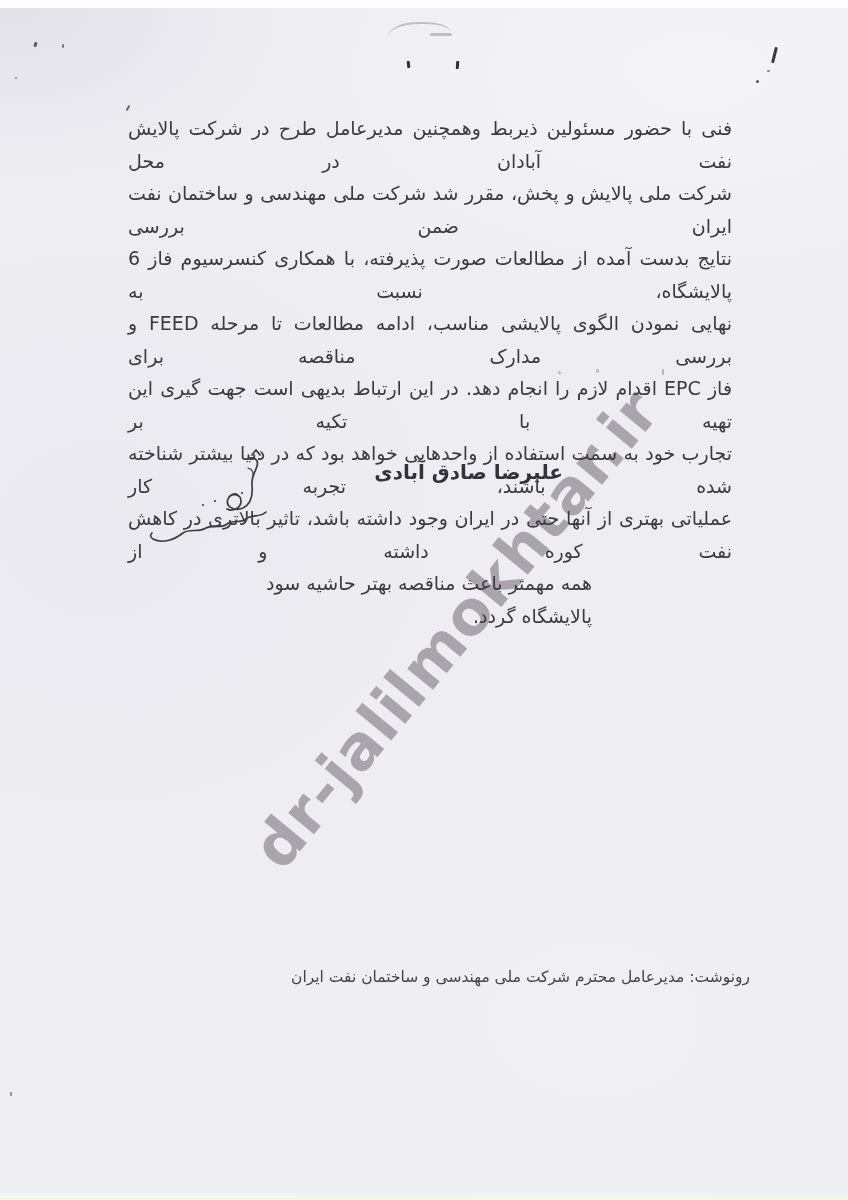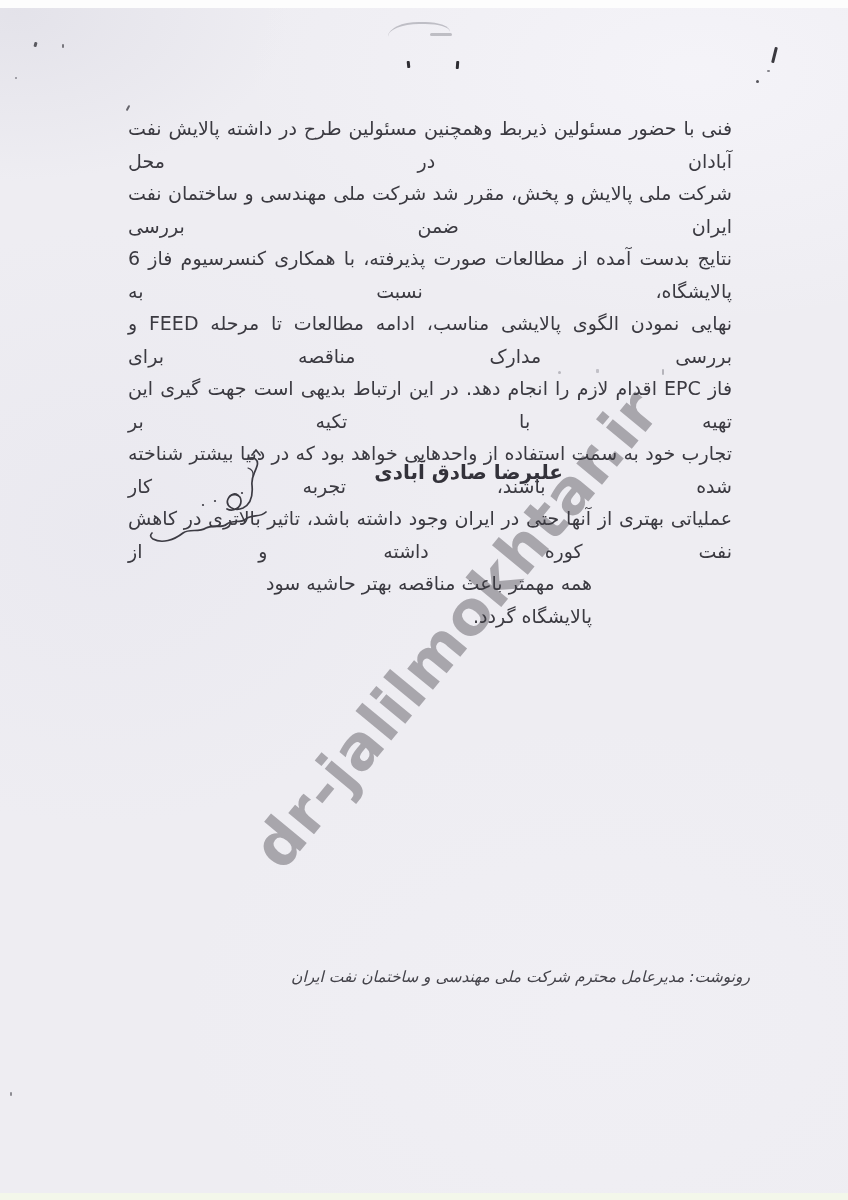--- a/index.html
+++ b/index.html
@@ -79,21 +79,20 @@
     position: absolute;
     left: 0; top: 0;
   }
   .copy-line {
     position: absolute;
     top: 968px; right: 98px;
     direction: rtl;
     font-size: 15.5px;
     color: #44434a;
     white-space: nowrap;
-    font-style: italic;
   }
   
   .speck { position: absolute; background: #4a4a50; border-radius: 1px; }
   .sp1  { left: 34px;  top: 42px;  width: 3px; height: 5px; transform: rotate(14deg); background:#5a5a60; }
   .sp2  { left: 62px;  top: 44px;  width: 2px; height: 4px; background:#77767d; }
   .sp3  { left: 15px;  top: 77px;  width: 2px; height: 2px; background:#8a8990; border-radius:50%; }
   .sp4  { left: 127px; top: 105px; width: 2px; height: 6px; transform: rotate(28deg); background:#66656c; }
   .sp5  { left: 407px; top: 61px;  width: 3px; height: 7px; transform: rotate(-6deg); background:#2e2d33; }
   .sp6  { left: 456px; top: 61px;  width: 3px; height: 8px; transform: rotate(4deg);  background:#2e2d33; }
   .sp7  { left: 773px; top: 47px;  width: 3px; height: 16px; transform: rotate(14deg); background:#3a393f; }
@@ -116,21 +115,21 @@
 </head>
 <body>
 
 <div class="page">
 
   <div class="edge-strip-top"></div>
 
   <div class="watermark" style="color: rgb(168, 166, 172);">dr-jalilmokhtar.ir</div>
 
   <div class="letter-body">
-    <div class="body-line">فنی با حضور مسئولین ذیربط وهمچنین مسئولین طرح در داشته پالایش نفت آبادان در محل</div>
+    <div class="body-line">فنی با حضور مسئولین ذیربط وهمچنین مدیرعامل طرح در شرکت پالایش نفت آبادان در محل</div>
     <div class="body-line">شرکت ملی پالایش و پخش، مقرر شد شرکت ملی مهندسی و ساختمان نفت ایران ضمن بررسی</div>
     <div class="body-line">نتایج بدست آمده از مطالعات صورت پذیرفته، با همکاری کنسرسیوم فاز 6 پالایشگاه، نسبت به</div>
     <div class="body-line">نهایی نمودن الگوی پالایشی مناسب، ادامه مطالعات تا مرحله FEED و بررسی مدارک مناقصه برای</div>
     <div class="body-line">فاز EPC اقدام لازم را انجام دهد. در این ارتباط بدیهی است جهت گیری این  تهیه با تکیه بر</div>
     <div class="body-line">تجارب خود به سمت استفاده از واحدهایی خواهد بود که در دنیا بیشتر شناخته شده باشند، تجربه کار</div>
     <div class="body-line">عملیاتی بهتری از آنها حتی در ایران وجود داشته باشد، تاثیر بالاتری در کاهش نفت کوره داشته و از</div>
     <div class="body-line last">همه مهمتر باعث مناقصه بهتر حاشیه سود پالایشگاه گردد.</div>
   </div>
 
   <div class="signature-block">

